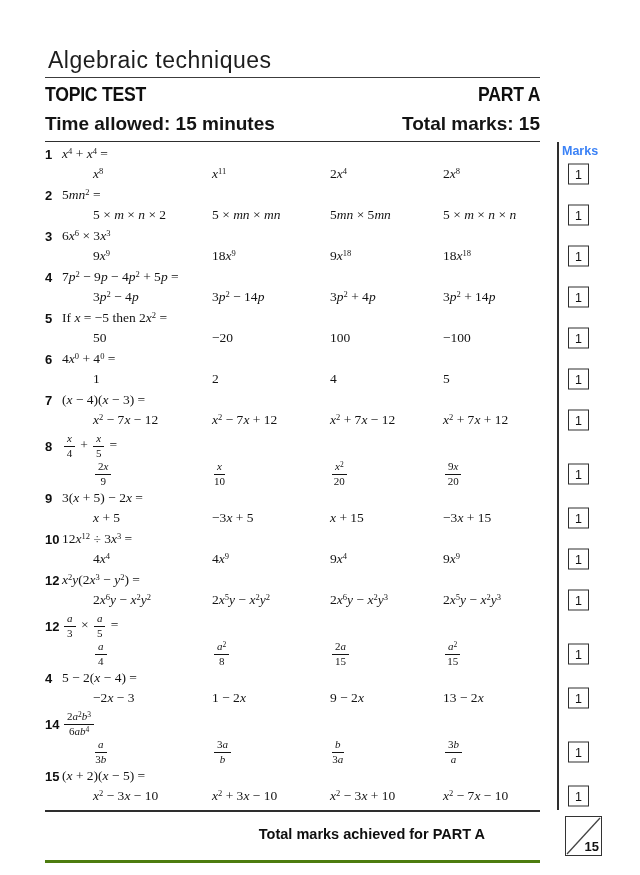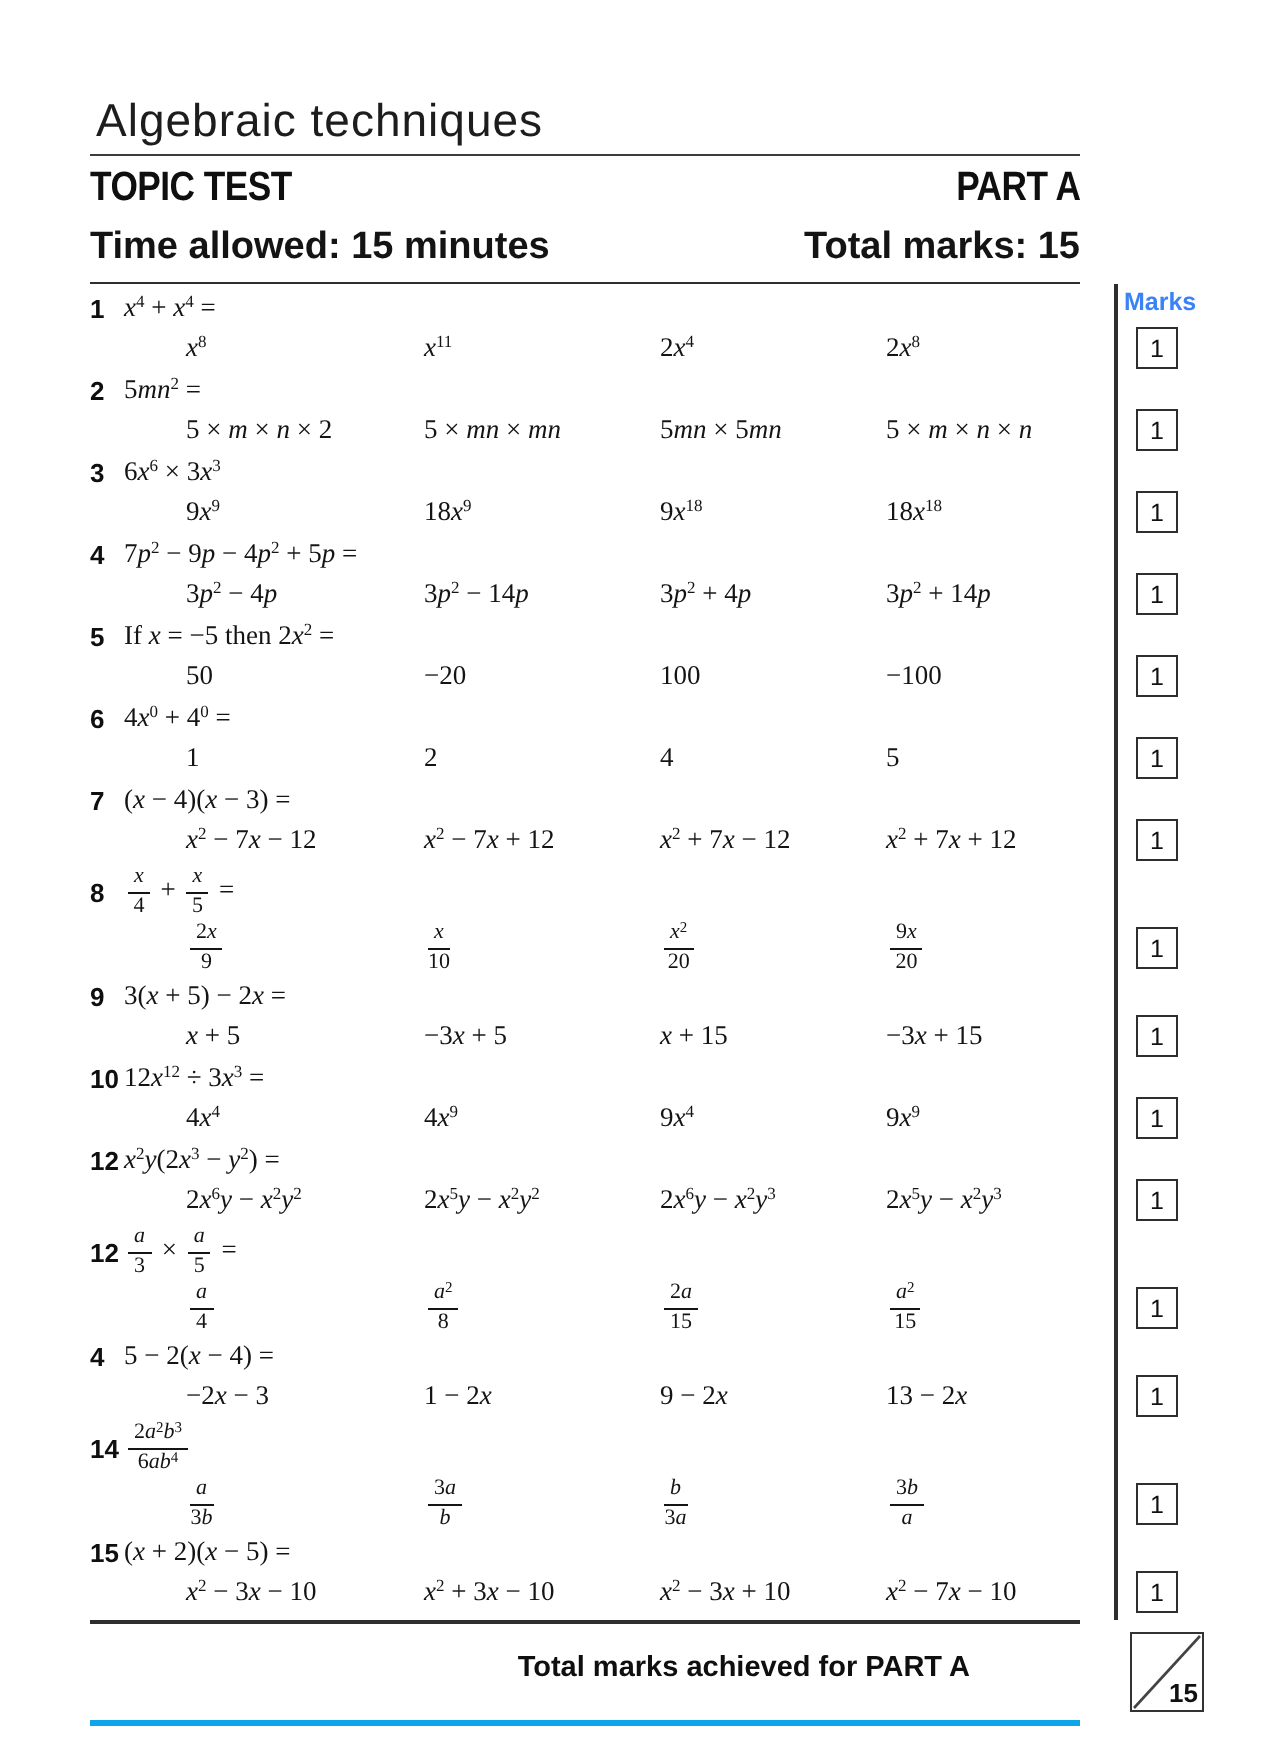--- a/index.html
+++ b/index.html
@@ -28,21 +28,21 @@
   .math i{font-style:italic}
   .math sup{font-size:8.5px;line-height:0;vertical-align:4.5px}
   .frac{display:inline-block;vertical-align:middle;text-align:center;font-size:11px;
         line-height:11.5px;margin:1px 2px}
   .frac .num{display:block;padding:0 3px 1px;border-bottom:1px solid #141414}
   .frac .den{display:block;padding-top:1px}
   .frac sup{font-size:7.5px;vertical-align:3px}
   .mark-box{position:absolute;left:523px;top:50%;transform:translateY(-50%);width:19px;height:19px;
             border:1.5px solid #2e2e2e;display:flex;align-items:center;justify-content:center;
             font:12.5px "Liberation Sans",sans-serif;background:#fff;color:#111}
-  .total-row{position:relative;height:48px;border-bottom:3px solid #0ea5e9}
+  .total-row{position:relative;height:48px;border-bottom:3px solid #4d7c0f}
   .total-label{position:absolute;right:55px;top:14px;font:bold 14.5px "Liberation Sans",sans-serif;color:#0f0f0f}
   .score-box{position:absolute;left:520px;top:4px;width:35px;height:38px;border:1.5px solid #333;background:#fff}
   .score-box svg{position:absolute;left:0;top:0}
   .score-val{position:absolute;right:2px;bottom:1px;font:600 13px "Liberation Sans",sans-serif;color:#111}
   .footer{display:flex;justify-content:space-between;align-items:baseline;margin-top:16px;
           font-family:"Liberation Sans",sans-serif}
   .pgnum{font-weight:bold;font-size:15px;color:#0f0f0f}
 </style>
 </head>
 <body>

